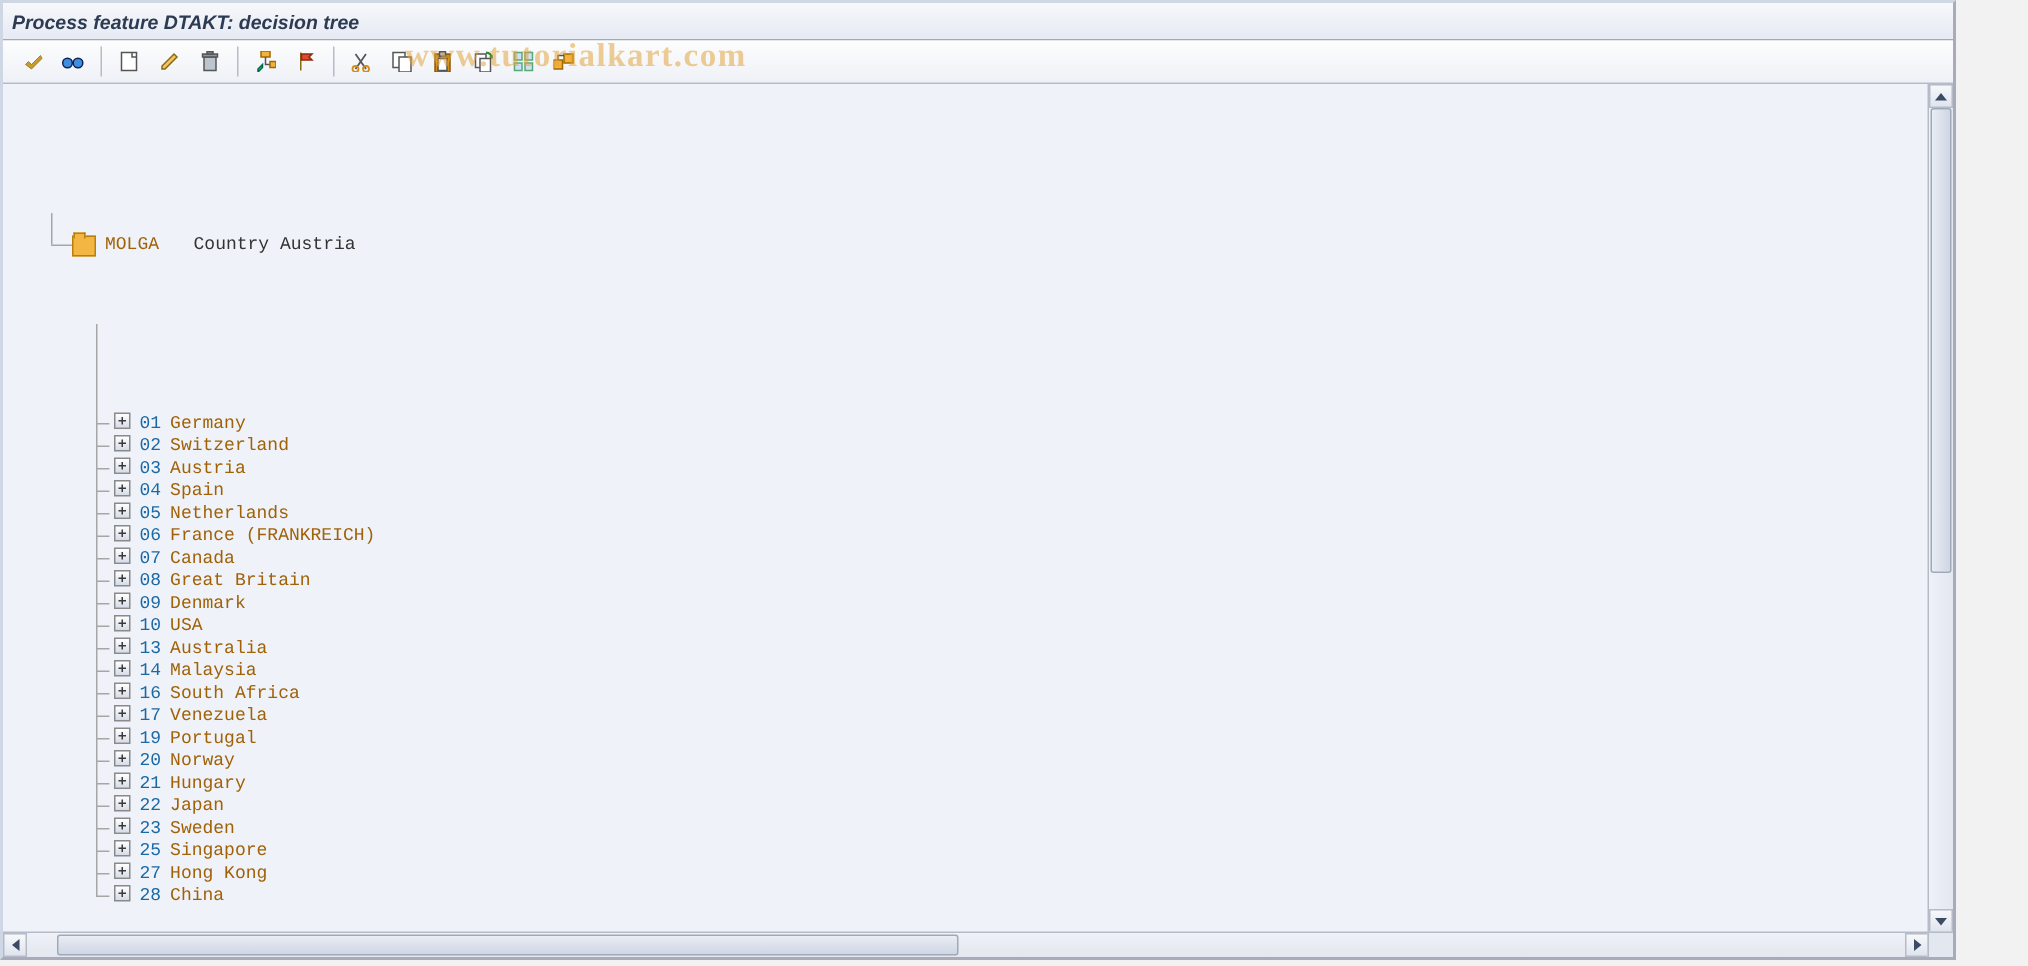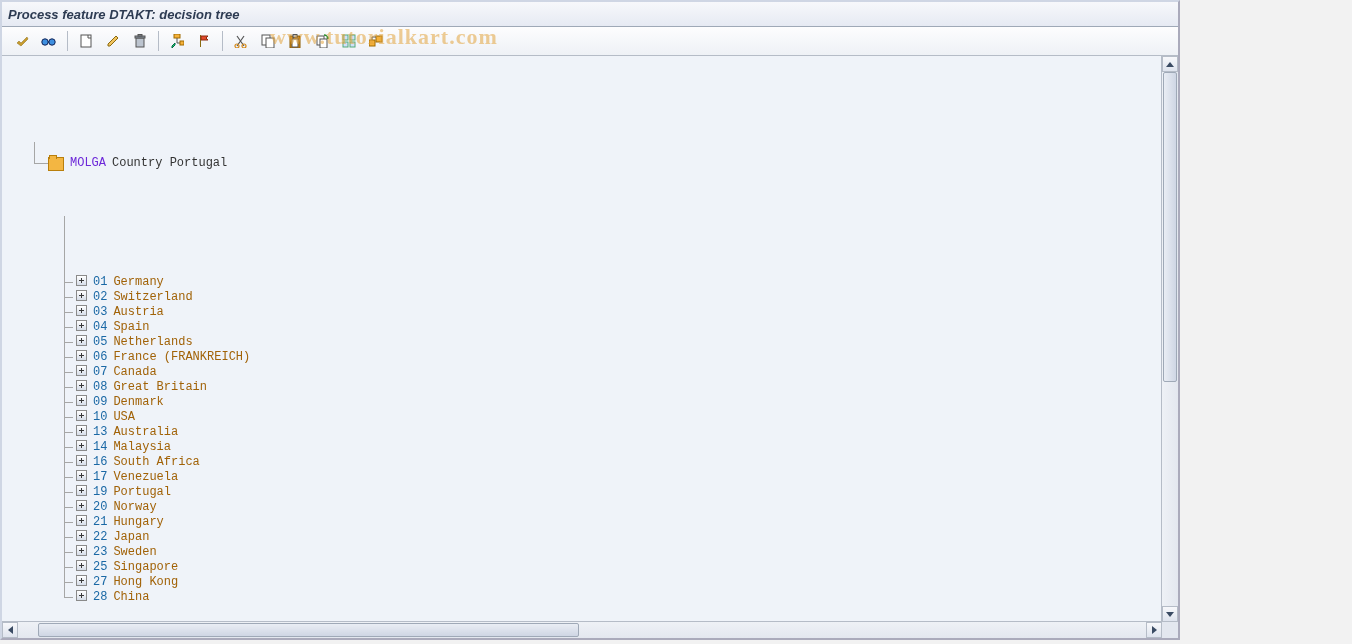--- a/index.html
+++ b/index.html
@@ -6,21 +6,21 @@
     margin: 0;
     padding: 0;
     width: 1352px;
     height: 644px;
     font-family: Arial, sans-serif;
     background: #f2f2f2;
     overflow: hidden;
     position: relative;
   }
   .app {
-    width: 1180px;
+    width: 1304px;
     height: 640px;
     border: 2px solid #aab;
     border-top-color: #cfd6e4;
     border-left-color: #cfd6e4;
     box-sizing: border-box;
     display: flex;
     flex-direction: column;
   }
   
   .header {
@@ -132,21 +132,21 @@
   }
   .folder-icon::before{
     content:"";
     position:absolute;
     top:-3px;left:0;
     width:6px;height:3px;
     background:#f3b642;
     border:1px solid #b97f0c;
     border-bottom:none;
   }
-  .molga-code { color:#6d28d9; margin-right:6px; }
+  .molga-code { color:#a16207; margin-right:23px; }
   .children {
     position:relative;
     margin-left: 56px;
     margin-top: 14px;
   }
   .child-row {
     display:flex;
     align-items:flex-start;
     height:15px;
     position:relative;
@@ -374,21 +374,21 @@
   </div>
 
   <div class="content-wrap">
     <div class="content">
       <div class="tree-area">
 
 
         <div class="molga-row">
           <span class="folder-icon"></span>
           <span class="molga-code">MOLGA</span>
-          <span>Country Portugal</span>
+          <span>Country Austria</span>
         </div>
 
         <div class="children" id="children">
           
         <div class="child-row"><span class="expand-box"></span><span class="child-code">01</span><span class="child-label">Germany</span></div><div class="child-row"><span class="expand-box"></span><span class="child-code">02</span><span class="child-label">Switzerland</span></div><div class="child-row"><span class="expand-box"></span><span class="child-code">03</span><span class="child-label">Austria</span></div><div class="child-row"><span class="expand-box"></span><span class="child-code">04</span><span class="child-label">Spain</span></div><div class="child-row"><span class="expand-box"></span><span class="child-code">05</span><span class="child-label">Netherlands</span></div><div class="child-row"><span class="expand-box"></span><span class="child-code">06</span><span class="child-label">France (FRANKREICH)</span></div><div class="child-row"><span class="expand-box"></span><span class="child-code">07</span><span class="child-label">Canada</span></div><div class="child-row"><span class="expand-box"></span><span class="child-code">08</span><span class="child-label">Great Britain</span></div><div class="child-row"><span class="expand-box"></span><span class="child-code">09</span><span class="child-label">Denmark</span></div><div class="child-row"><span class="expand-box"></span><span class="child-code">10</span><span class="child-label">USA</span></div><div class="child-row"><span class="expand-box"></span><span class="child-code">13</span><span class="child-label">Australia</span></div><div class="child-row"><span class="expand-box"></span><span class="child-code">14</span><span class="child-label">Malaysia</span></div><div class="child-row"><span class="expand-box"></span><span class="child-code">16</span><span class="child-label">South Africa</span></div><div class="child-row"><span class="expand-box"></span><span class="child-code">17</span><span class="child-label">Venezuela</span></div><div class="child-row"><span class="expand-box"></span><span class="child-code">19</span><span class="child-label">Portugal</span></div><div class="child-row"><span class="expand-box"></span><span class="child-code">20</span><span class="child-label">Norway</span></div><div class="child-row"><span class="expand-box"></span><span class="child-code">21</span><span class="child-label">Hungary</span></div><div class="child-row"><span class="expand-box"></span><span class="child-code">22</span><span class="child-label">Japan</span></div><div class="child-row"><span class="expand-box"></span><span class="child-code">23</span><span class="child-label">Sweden</span></div><div class="child-row"><span class="expand-box"></span><span class="child-code">25</span><span class="child-label">Singapore</span></div><div class="child-row"><span class="expand-box"></span><span class="child-code">27</span><span class="child-label">Hong Kong</span></div><div class="child-row"><span class="expand-box"></span><span class="child-code">28</span><span class="child-label">China</span></div></div>
 
       </div>
     </div>
 
     <div class="vscroll">

